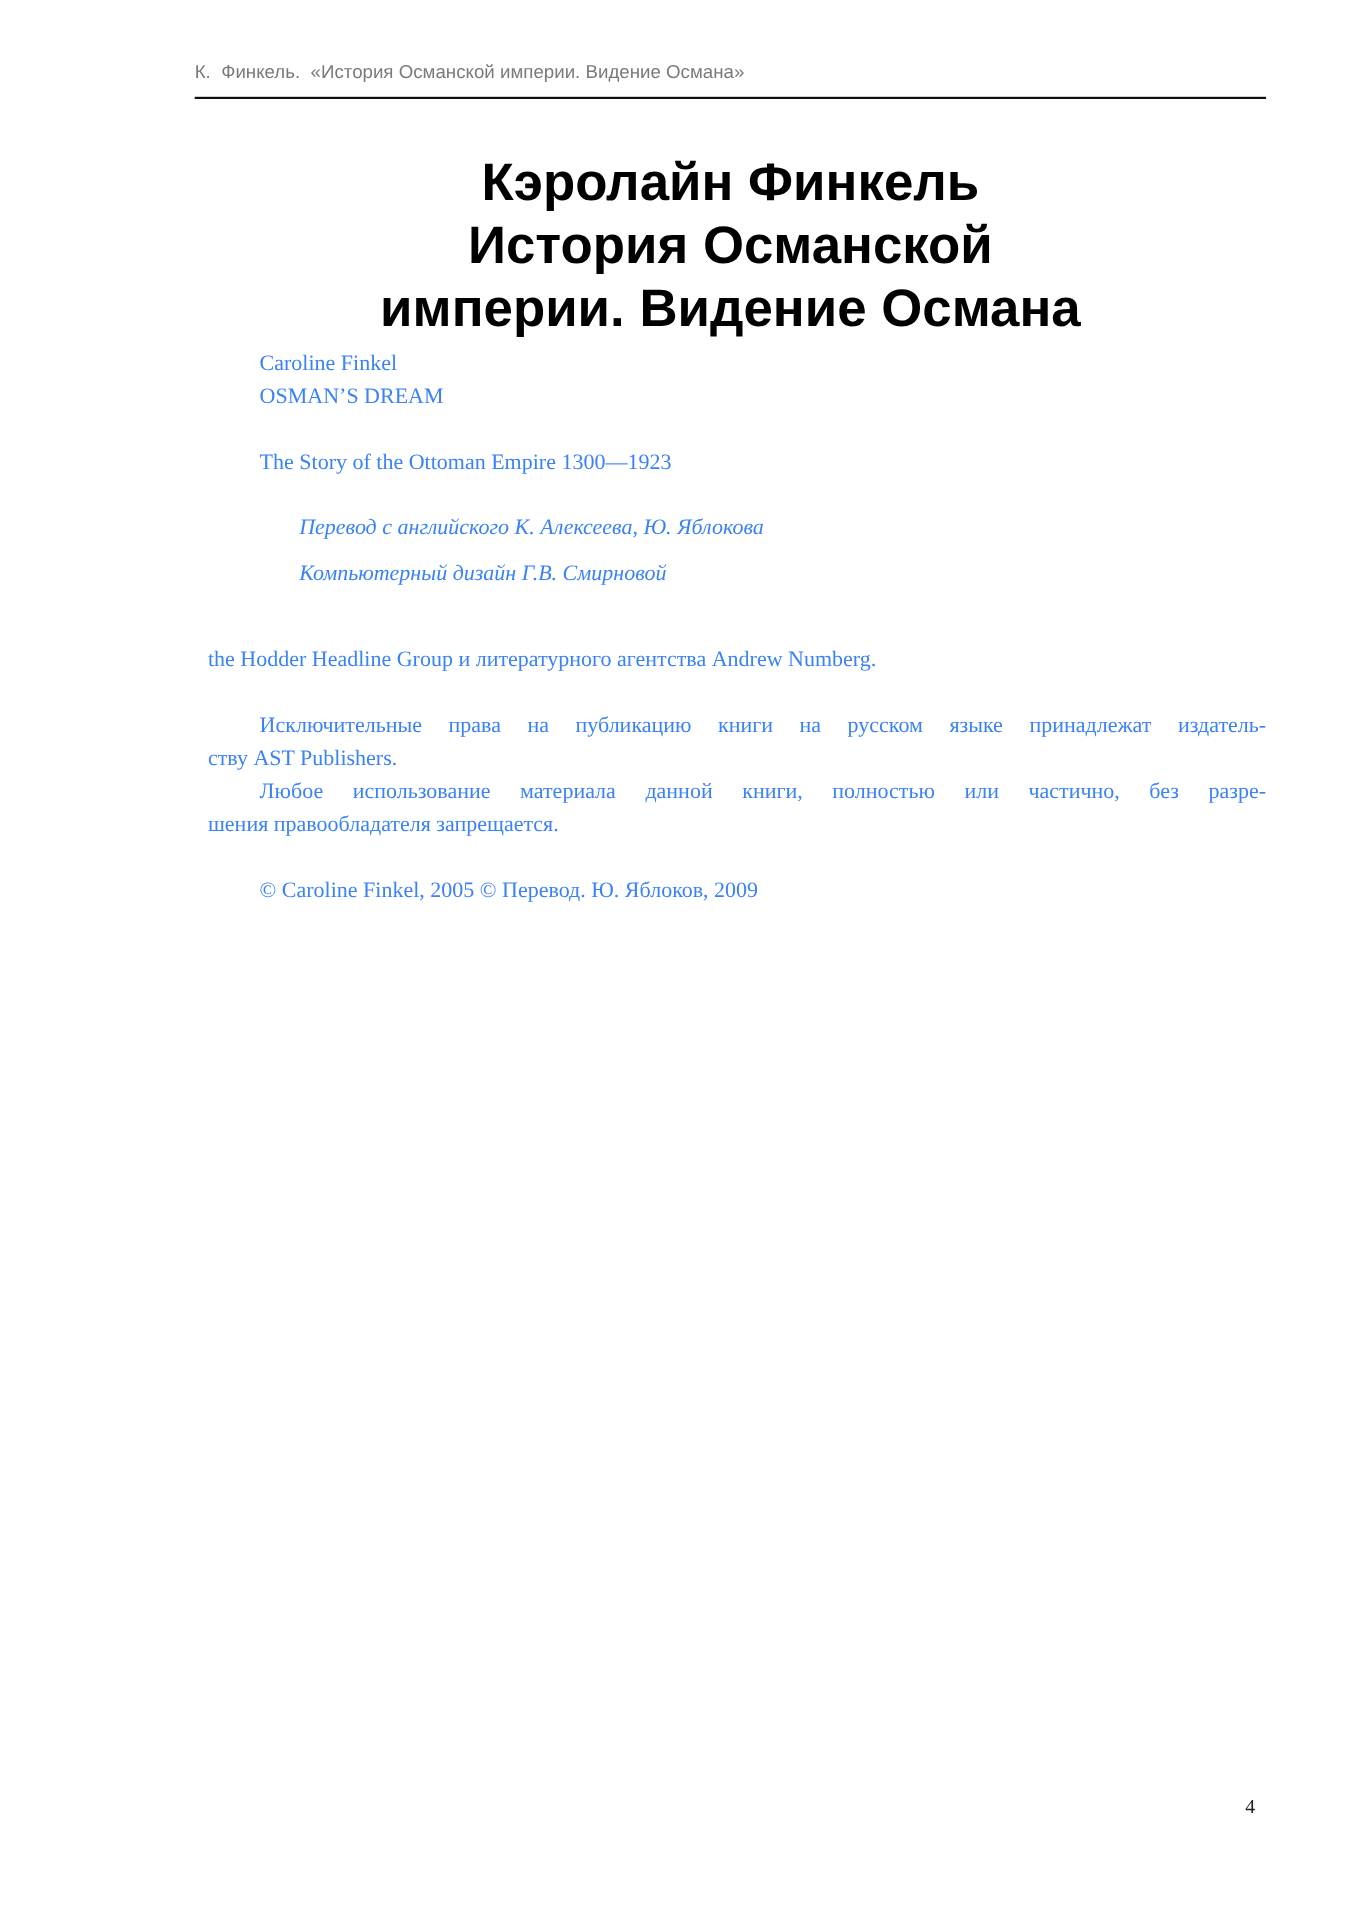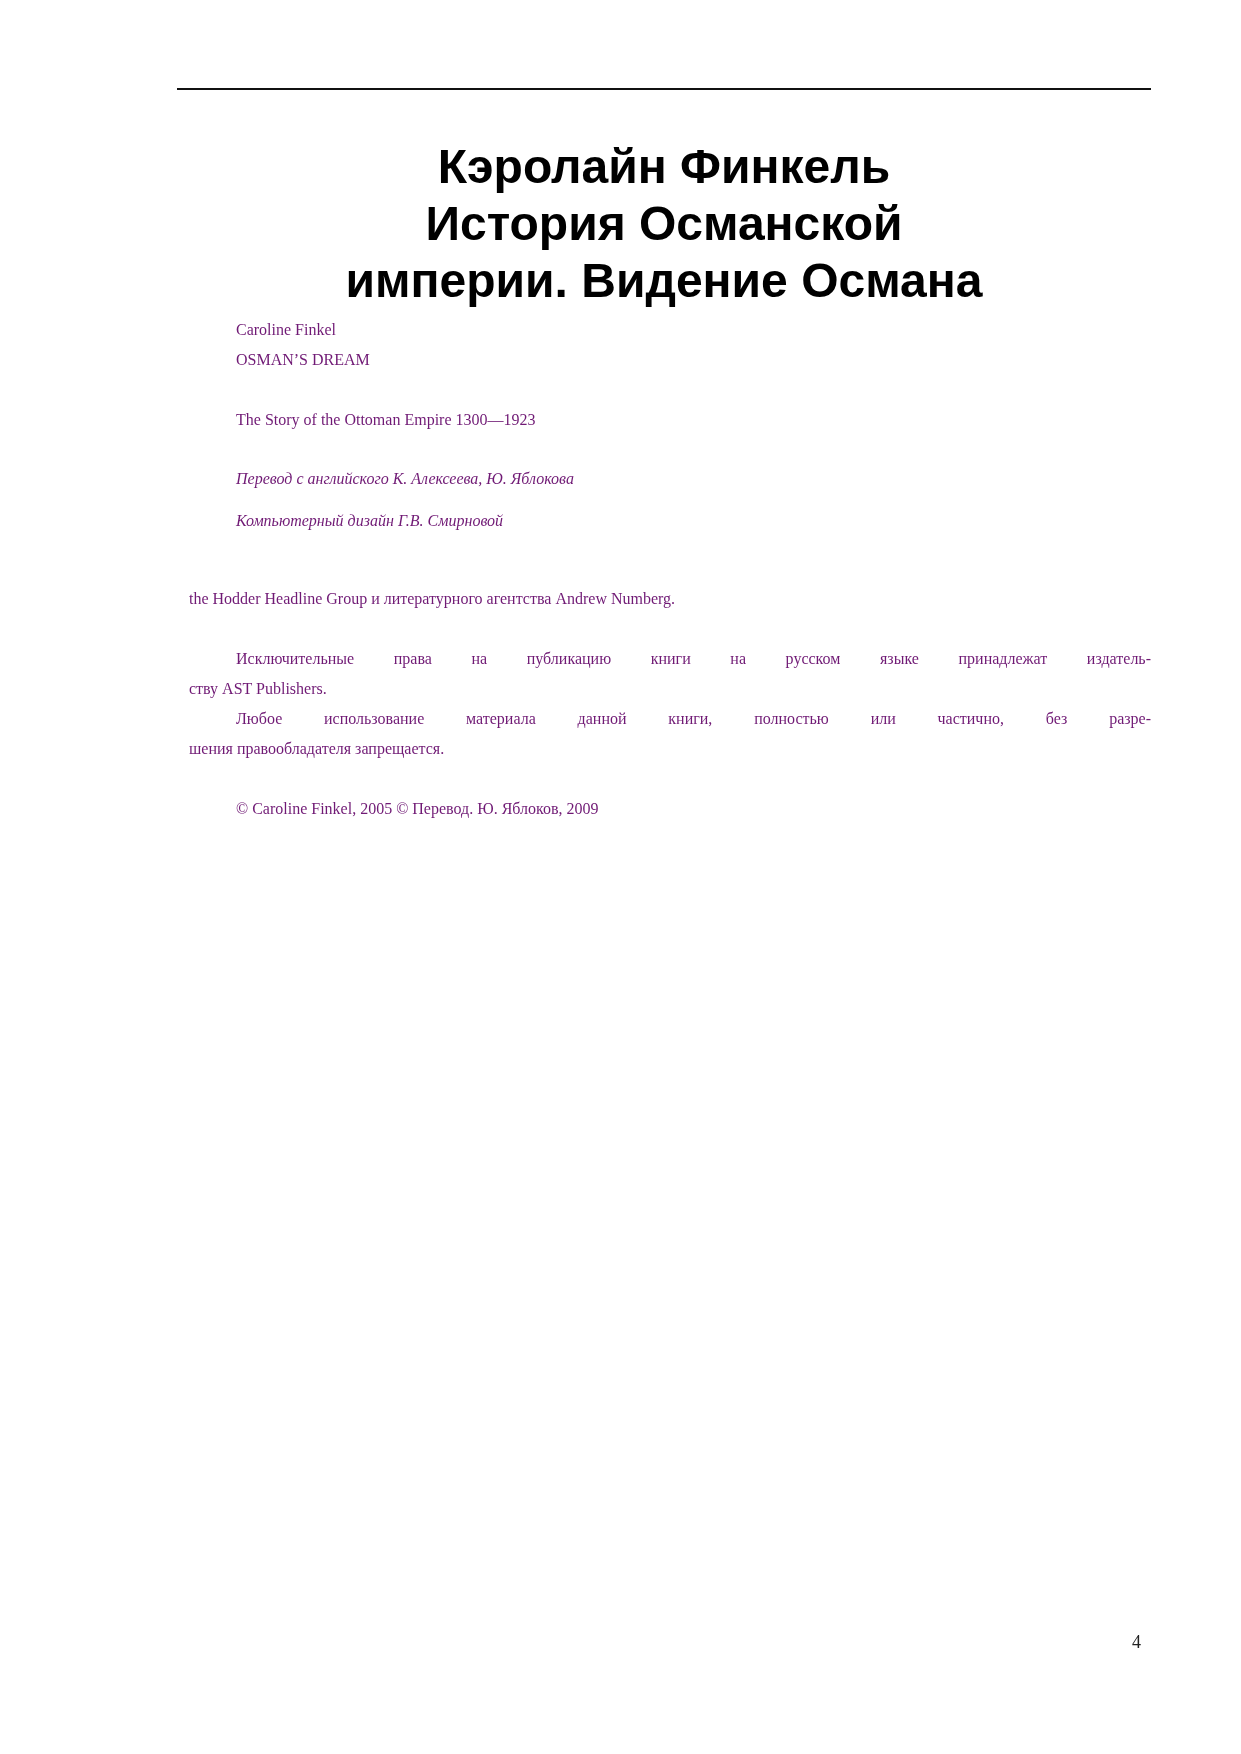--- a/index.html
+++ b/index.html
@@ -18,40 +18,41 @@
 
     .title {
       position: absolute; left: 177px; top: 138px; width: 974px;
       font-family: "Liberation Sans", sans-serif; font-weight: bold;
       font-size: 48px; line-height: 57px; text-align: center; color: #000;
     }
     .title div { white-space: nowrap; }
 
     .line {
       position: absolute; font-family: "Liberation Serif", serif;
-      font-size: 16px; line-height: 30px; color: #701a75; white-space: nowrap;
+      font-size: 20px; line-height: 30px; color: #3b82f6; white-space: nowrap;
     }
     .ind { left: 236px; }
     .full { left: 189px; }
     .just {
       width: 974px; text-align: justify; text-align-last: justify; white-space: normal;
     }
     .just.ind { width: 915px; }
-    .it { font-style: italic; }
+    .it { font-style: italic; margin-left: 36px; }
 
     .page-number {
       position: absolute; left: 1132px; top: 1632px;
       font-family: "Liberation Serif", serif; font-size: 18px; color: #222;
     }
   </style>
 </head>
 <body>
 
 <div class="page">
 
+  <div class="running-header">К.  Финкель.  «История Османской империи. Видение Османа»</div>
   <div class="header-rule"></div>
 
   <div class="title">
     <div>Кэролайн Финкель</div>
     <div>История Османской</div>
     <div>империи. Видение Османа</div>
   </div>
 
   <div class="line ind" style="top:315px">Caroline Finkel</div>
   <div class="line ind" style="top:345px">OSMAN’S DREAM</div>

